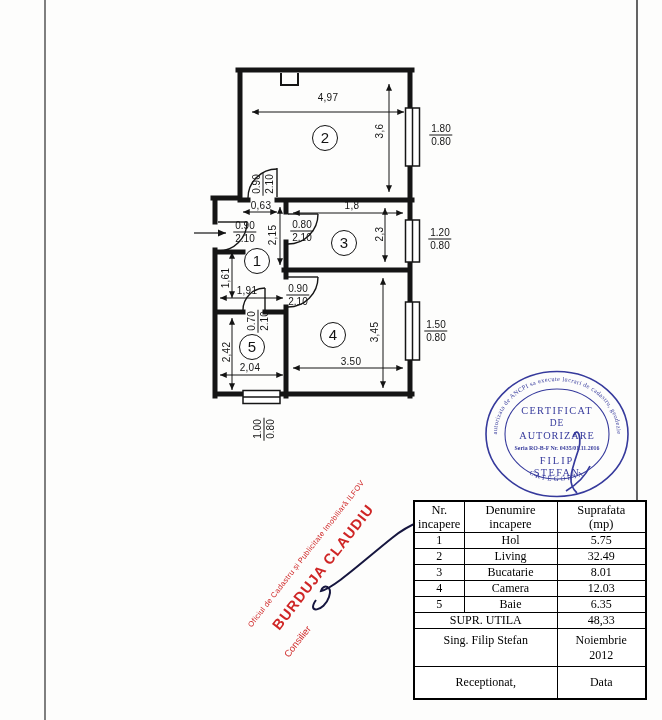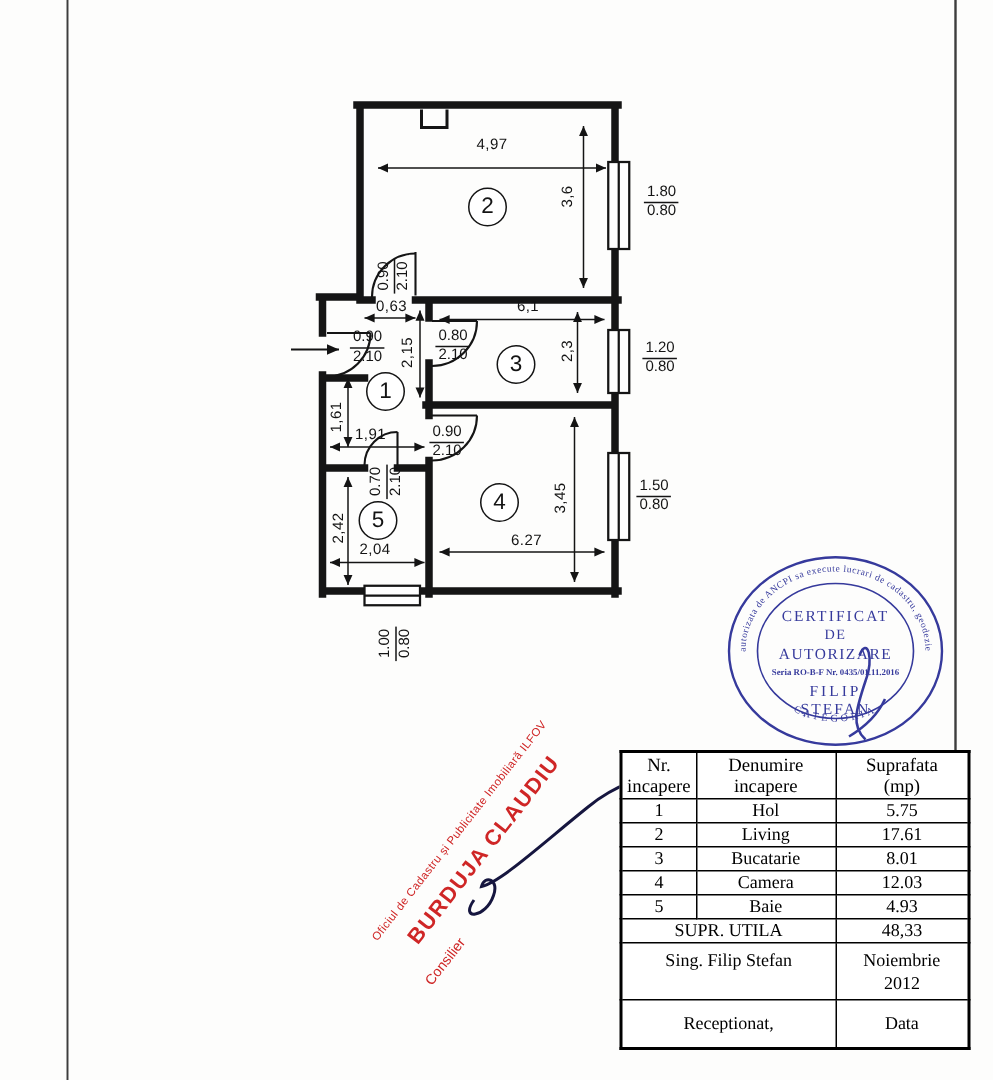--- a/index.html
+++ b/index.html
@@ -115,30 +115,30 @@
     <path d="M383 278 V388" marker-start="url(#ah)" marker-end="url(#ah)"></path>
     <path d="M293 368 H403" marker-start="url(#ah)" marker-end="url(#ah)"></path>
   </g>
   <path d="M194 233 H226" stroke="#141414" stroke-width="1.2" fill="none" marker-end="url(#ah)"></path>
 
   <path fill="none" stroke="#16163f" stroke-width="2" d="M316 600 C306 614 324 612 329 597 C333 586 323 583 321 591 C334 588 362 562 392 538 C410 523 432 516 449 515"></path>
 </svg>
 
 <div class="dim" style="left:328px;top:97px">4,97</div>
 <div class="dim rot" style="left:379px;top:131px">3,6</div>
-<div class="dim" style="left:352px;top:205px">6,1</div>
+<div class="dim" style="left:352px;top:205px">1,8</div>
 <div class="dim rot" style="left:379px;top:234px">2,3</div>
 <div class="dim" style="left:261px;top:205px">0,63</div>
 <div class="dim rot" style="left:272px;top:235px">2,15</div>
 <div class="dim rot" style="left:225px;top:278px">1,61</div>
 <div class="dim" style="left:247px;top:290px">1,91</div>
 <div class="dim rot" style="left:226px;top:352px">2,42</div>
 <div class="dim" style="left:250px;top:367px">2,04</div>
 <div class="dim rot" style="left:374px;top:332px">3,45</div>
-<div class="dim" style="left:351px;top:361px">6.27</div>
+<div class="dim" style="left:351px;top:361px">3.50</div>
 
 <div class="frac" style="left:441px;top:135px">
   <span class="ft">1.80</span>
   <span class="fb">0.80</span>
 </div>
 <div class="frac rot" style="left:263px;top:184px">
   <span class="ft">0.90</span>
   <span class="fb">2.10</span>
 </div>
 <div class="frac" style="left:245px;top:232px">
@@ -222,36 +222,36 @@
 (mp)</th>
   </tr>
   <tr class="r">
     <td>1</td>
     <td>Hol</td>
     <td>5.75</td>
   </tr>
   <tr class="r">
     <td>2</td>
     <td>Living</td>
-    <td>17.61</td>
+    <td>32.49</td>
   </tr>
   <tr class="r">
     <td>3</td>
     <td>Bucatarie</td>
     <td>8.01</td>
   </tr>
   <tr class="r">
     <td>4</td>
     <td>Camera</td>
     <td>12.03</td>
   </tr>
   <tr class="r">
     <td>5</td>
     <td>Baie</td>
-    <td>4.93</td>
+    <td>6.35</td>
   </tr>
   <tr class="sum">
     <td colspan="2">SUPR. UTILA</td>
     <td>48,33</td>
   </tr>
   <tr class="sig">
     <td colspan="2">Sing. Filip  Stefan</td>
     <td>Noiembrie
 2012</td>
   </tr>

